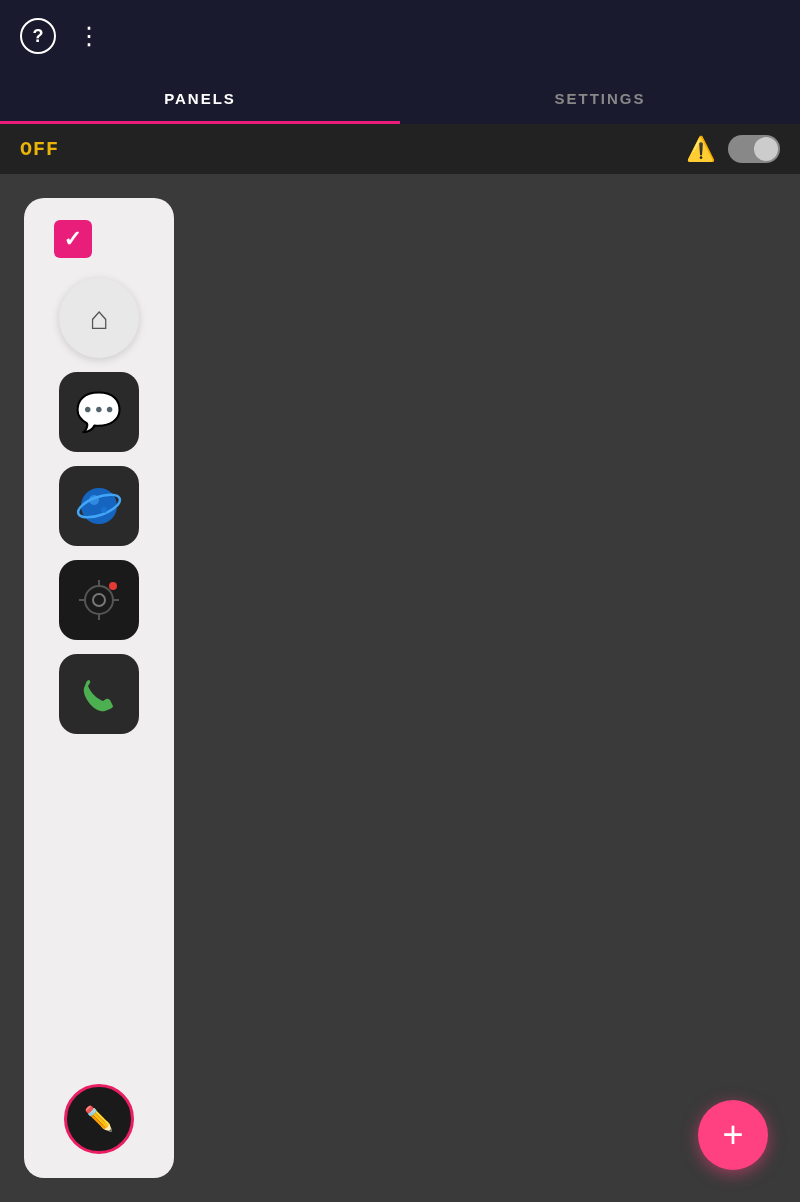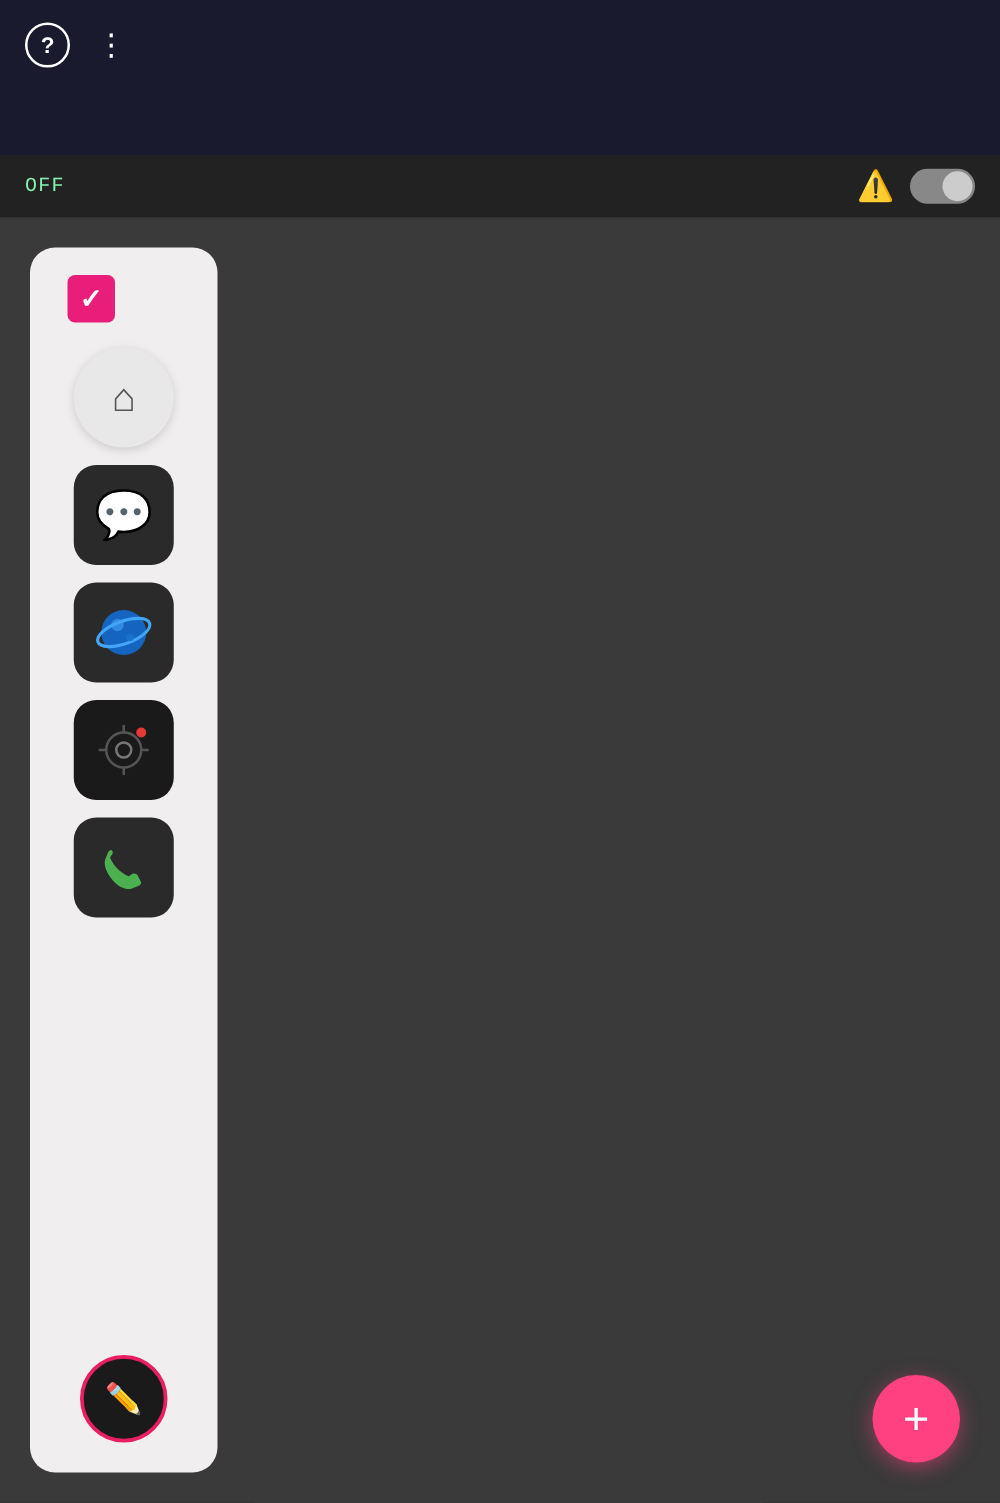--- a/index.html
+++ b/index.html
@@ -108,23 +108,23 @@
     .status-bar {
       background: #222222;
       height: 50px;
       display: flex;
       align-items: center;
       justify-content: space-between;
       padding: 0 20px;
     }
 
     .status-text {
-      color: #86efac;
-      font-size: 16px;
-      font-weight: normal;
+      color: #eab308;
+      font-size: 20px;
+      font-weight: bold;
       letter-spacing: 1px;
       font-family: 'Courier New', monospace;
     }
 
     .status-right {
       display: flex;
       align-items: center;
       gap: 12px;
     }
 
@@ -308,20 +308,26 @@
 <body>
 
 <header class="header">
   <div class="header-icons">
     <button class="header-icon-btn">?</button>
     <button class="header-more-btn">⋮</button>
   </div>
 </header>
 
 <nav class="tabs">
+  <div class="tab active">
+    <span>PANELS</span>
+  </div>
+  <div class="tab inactive">
+    <span>SETTINGS</span>
+  </div>
 </nav>
 
 <div class="status-bar">
   <span class="status-text">OFF</span>
   <div class="status-right">
     <span class="warning-icon">⚠️</span>
     <div class="toggle">
       <div class="toggle-knob"></div>
     </div>
   </div>

